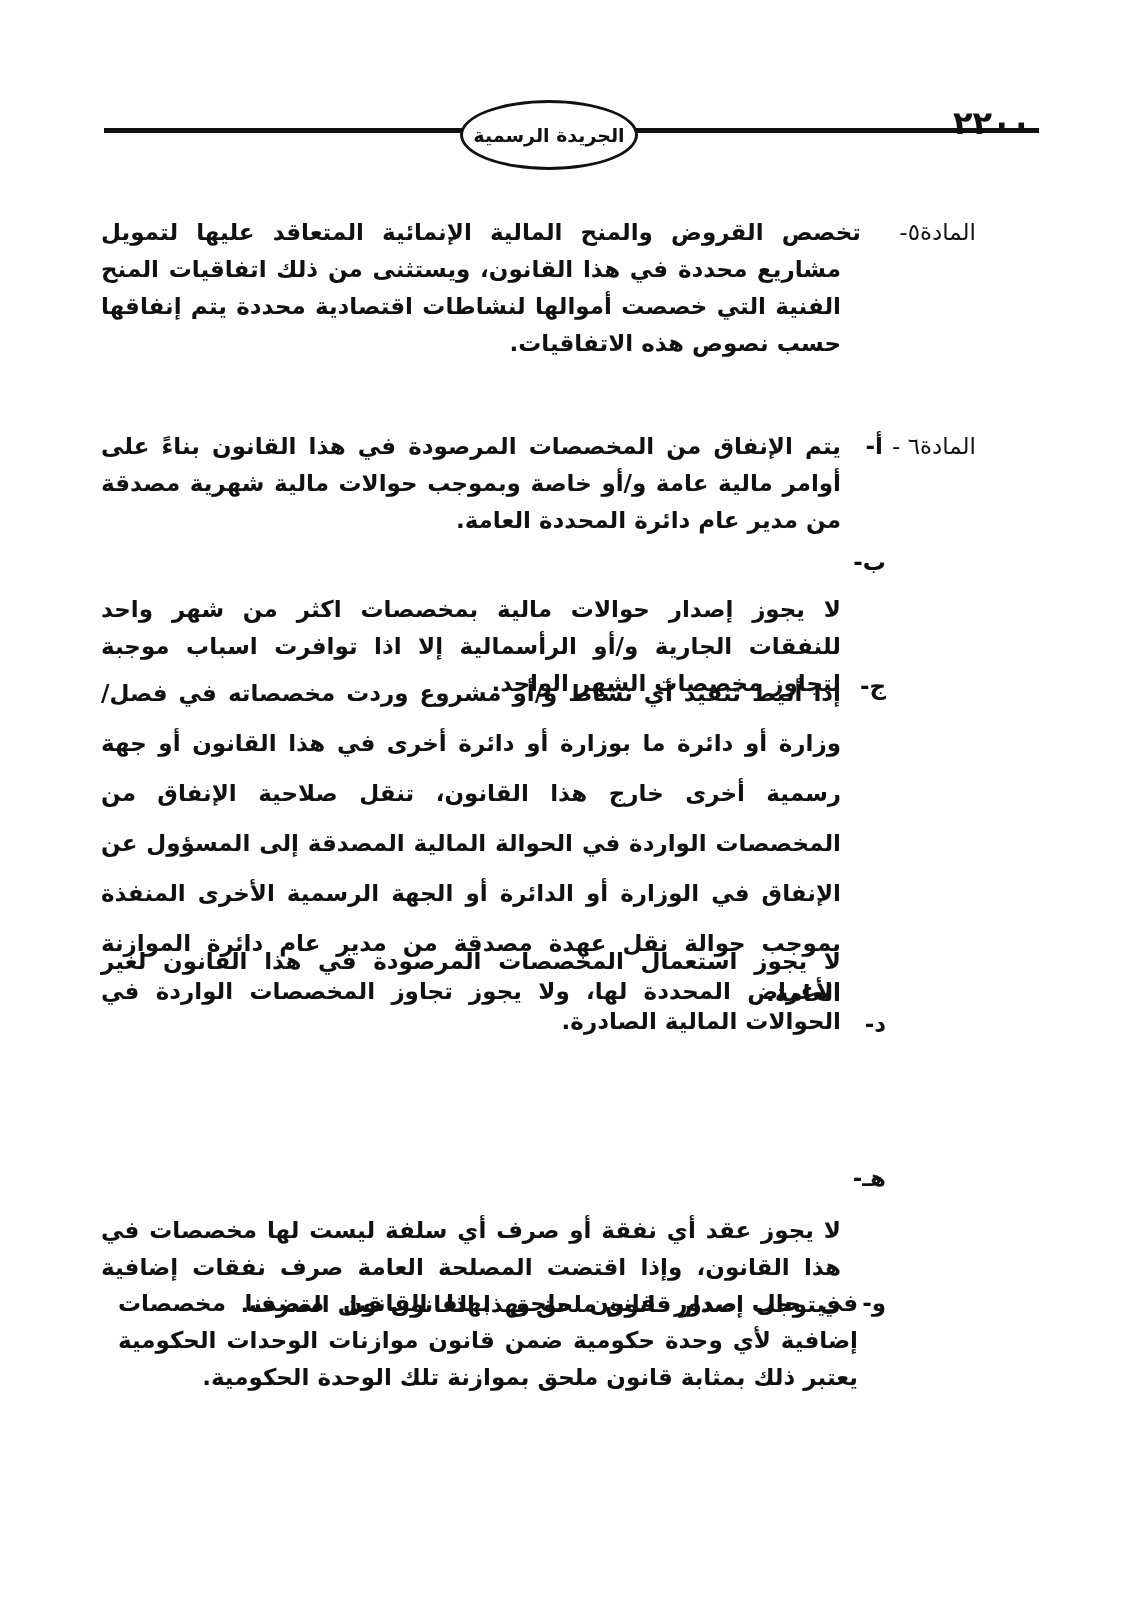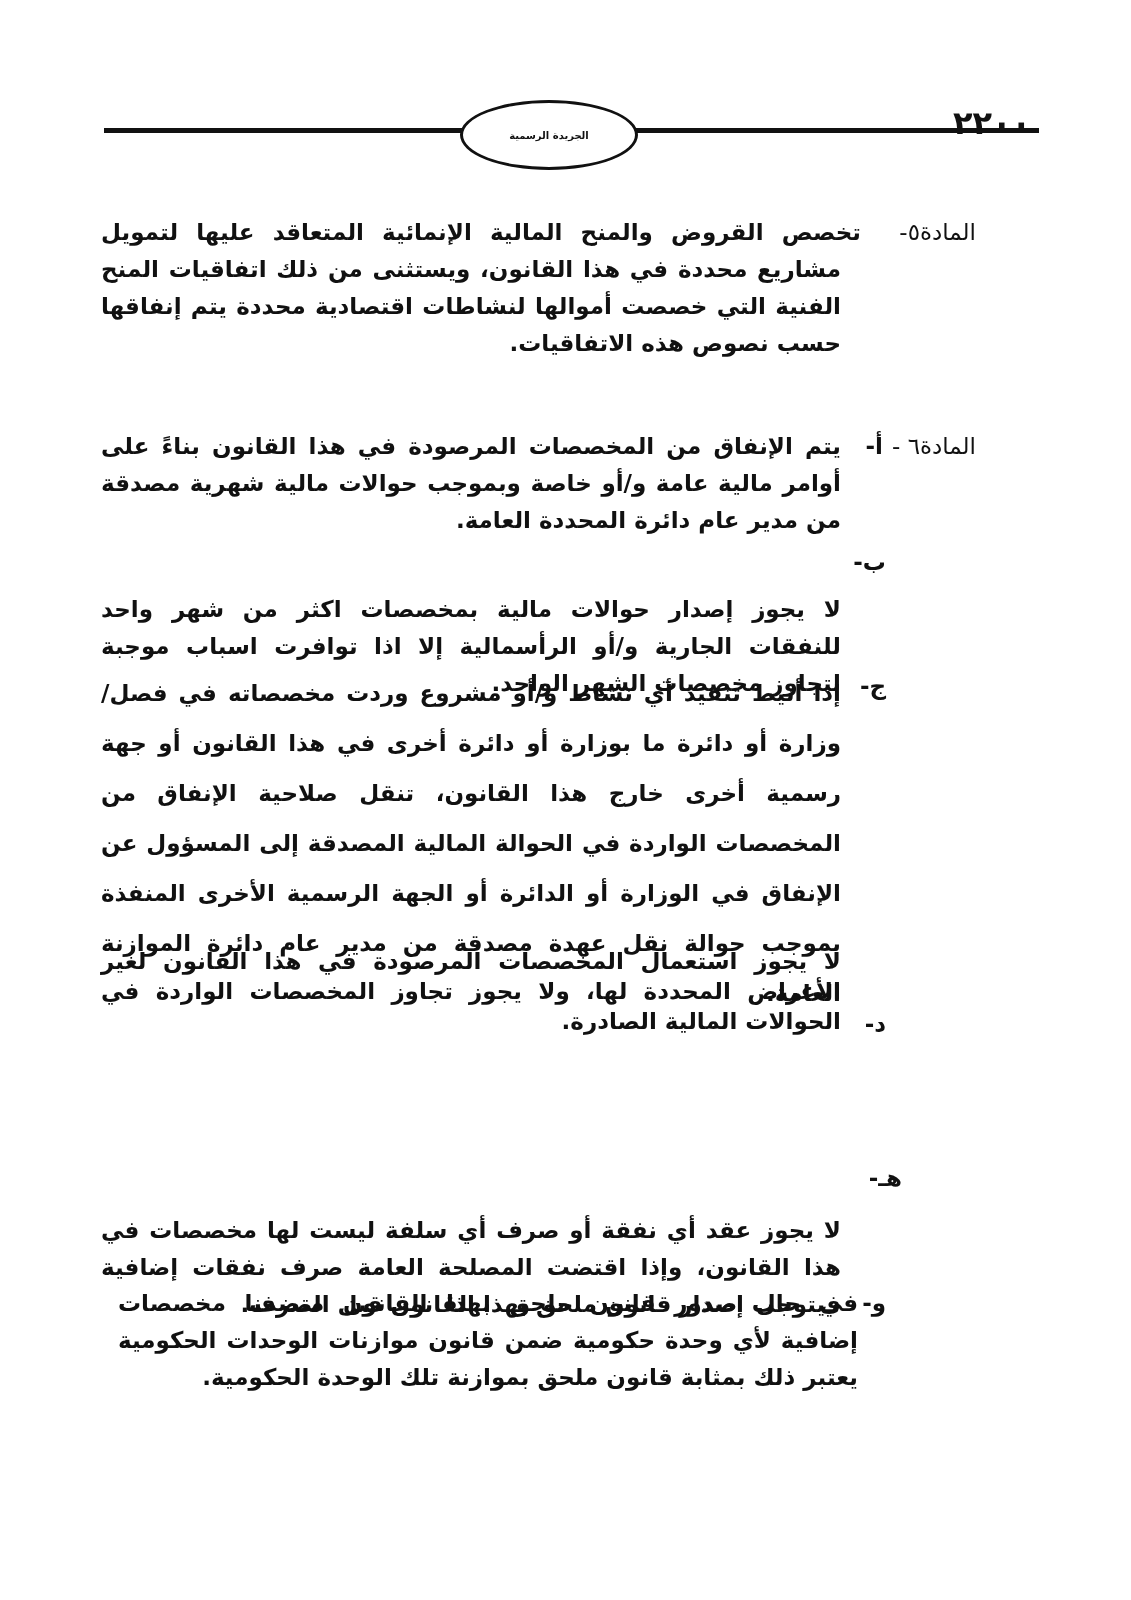--- a/index.html
+++ b/index.html
@@ -38,21 +38,21 @@
       top: 100px;
       width: 178px;
       height: 70px;
       border: 3px solid #111111;
       border-radius: 50%;
       background: #ffffff;
       display: flex;
       align-items: center;
       justify-content: center;
       direction: rtl;
-      font-size: 10px;
+      font-size: 19px;
       font-weight: bold;
       box-sizing: border-box;
     }
     .content {
       position: absolute;
       direction: rtl;
       font-size: 23px;
       font-weight: bold;
       line-height: 37px;
       text-align: justify;
@@ -106,21 +106,21 @@
       <div class="item-label" style="right:245px;top:668px;">ج-</div>
       <div class="para" style="position:absolute;right:290px;top:668px;width:740px;line-height:50px;">إذا أنيط تنفيذ أي نشاط و/أو مشروع وردت مخصصاته في فصل/ وزارة أو دائرة ما بوزارة أو دائرة أخرى في هذا القانون أو جهة رسمية أخرى خارج هذا القانون، تنقل صلاحية الإنفاق من المخصصات الواردة في الحوالة المالية المصدقة إلى المسؤول عن الإنفاق في الوزارة أو الدائرة أو الجهة الرسمية الأخرى المنفذة بموجب حوالة نقل عهدة مصدقة من مدير عام دائرة الموازنة العامة.</div>
     </div>
 
     <div>
       <div class="item-label" style="right:245px;top:1006px;">د-</div>
       <div class="para" style="position:absolute;right:290px;top:946px;width:740px;line-height:30px;">لا يجوز استعمال المخصصات المرصودة في هذا القانون لغير الأغراض المحددة لها، ولا يجوز تجاوز المخصصات الواردة في الحوالات المالية الصادرة.</div>
     </div>
 
     <div>
-      <div class="item-label" style="right:229px;top:1160px;">هـ-</div>
+      <div class="item-label" style="right:245px;top:1160px;">هـ-</div>
       <div class="para" style="position:absolute;right:290px;top:1212px;width:740px;">لا يجوز عقد أي نفقة أو صرف أي سلفة ليست لها مخصصات في هذا القانون، وإذا اقتضت المصلحة العامة صرف نفقات إضافية فيتوجب إصدار قانون ملحق بهذا القانون قبل الصرف.</div>
     </div>
 
     <div>
       <div class="item-label" style="right:245px;top:1285px;">و-</div>
       <div class="para" style="position:absolute;right:273px;top:1285px;width:740px;">في حال صدور قانون ملحق بهذا القانون متضمنا مخصصات إضافية لأي وحدة حكومية ضمن قانون موازنات الوحدات الحكومية يعتبر ذلك بمثابة قانون ملحق بموازنة تلك الوحدة الحكومية.</div>
     </div>
   </div>
 </div>
 

